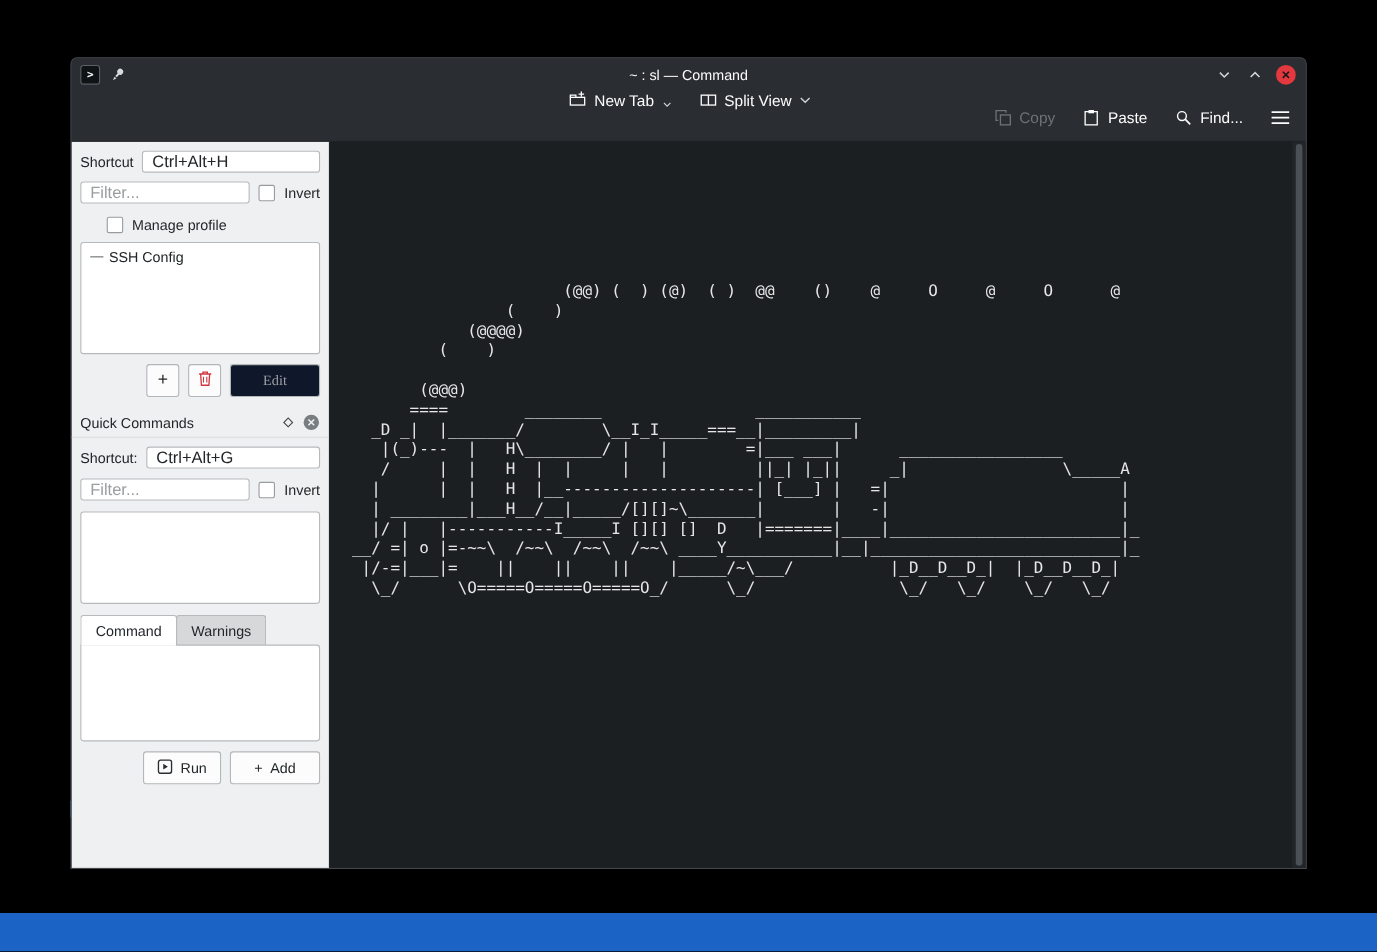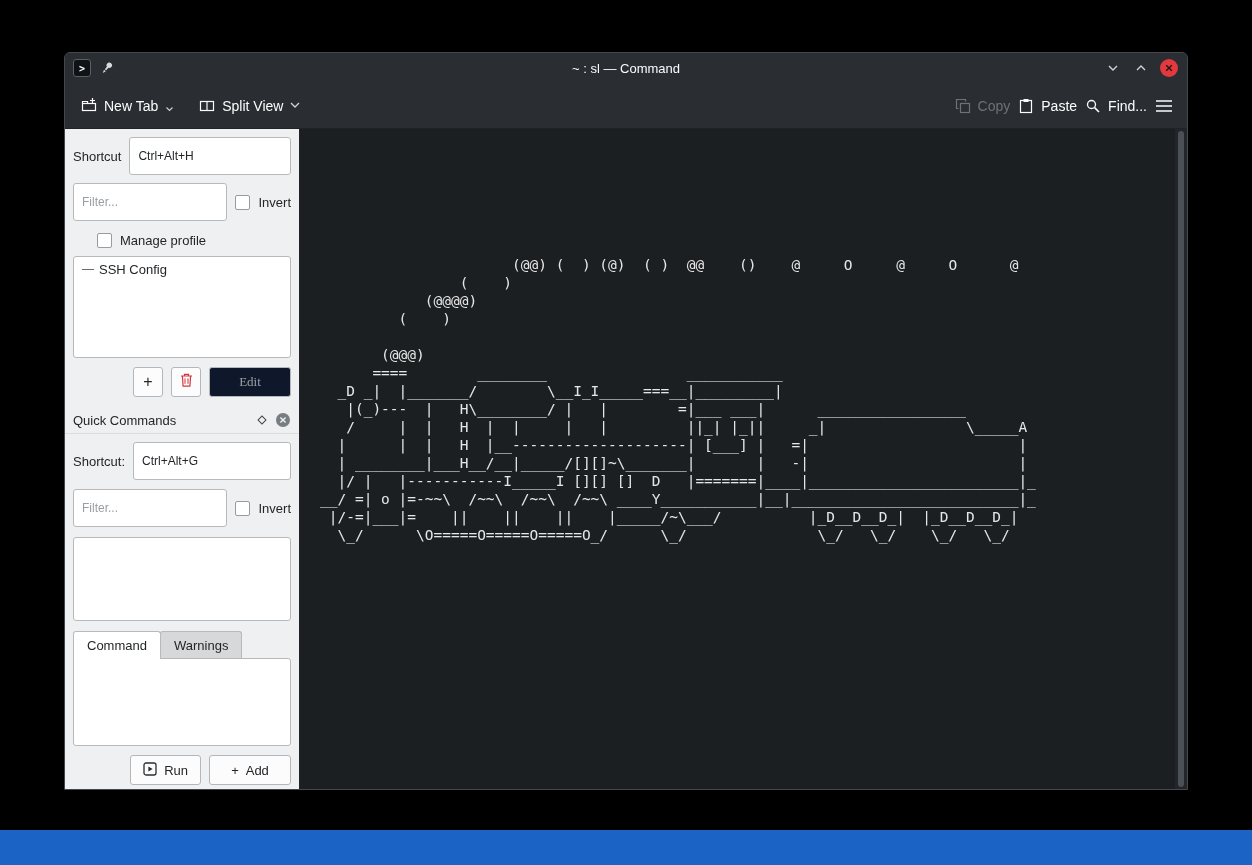--- a/index.html
+++ b/index.html
@@ -30,44 +30,44 @@
   .titlebar-right { position: absolute; right: 8px; top: 0; height: 30px; display: flex;
                     align-items: center; gap: 8px; }
   .win-btn { width: 20px; height: 20px; display: flex; align-items: center; justify-content: center;
              cursor: pointer; }
   .close-circle { width: 18px; height: 18px; border-radius: 50%; background: #e2383e;
                   display: flex; align-items: center; justify-content: center; }
 
   
   .toolbar { position: absolute; left: 0; top: 30px; right: 0; height: 46px;
              display: flex; align-items: center; padding: 0 14px 0 16px;
-             background: #2a2e33; border-bottom: 1px solid #1f2327; color: #eceef0; }
+             background: #2a2e33; border-bottom: 1px solid #1f2327; color: #eceef0; flex-direction: column; }
   .tool-item { display: inline-flex; align-items: center; gap: 7px; font-size: 14px;
                color: #fcfcfc; cursor: pointer; }
   .tool-item svg { display: block; }
   .tool-item.disabled { color: #6d7276; }
   .tool-left { display: flex; align-items: center; gap: 26px; }
-  .tool-right { margin-left: auto; display: flex; align-items: center; gap: 8px; }
+  .tool-right { margin-left: auto; display: flex; align-items: center; gap: 25px; }
   .mini-caret { margin-left: 1px; margin-top: 8px; }
 
   
   .content { position: absolute; left: 0; top: 76px; right: 0; bottom: 0; display: flex; }
 
   
   .sidebar { width: 235px; background: #eff0f1; color: #232629; font-size: 13px;
              display: flex; flex-direction: column; border-right: 1px solid #202428; }
   .panel-header { height: 27px; display: flex; align-items: center; gap: 8px;
                   padding: 0 8px; border-bottom: 1px solid #dadcdd; }
   .panel-title { flex: 1; color: #232629; }
   .dock-btn { display: flex; align-items: center; justify-content: center; cursor: pointer; }
   .row { display: flex; align-items: center; gap: 8px; margin: 8px 8px 0 8px; }
   .row label { white-space: nowrap; }
-  .text-input { height: 38px; flex: 1; min-width: 0; background: #fff;
+  .text-input { height: 20px; flex: 1; min-width: 0; background: #fff;
                 border: 1px solid #b6babd; border-radius: 3px; padding: 0 8px;
-                font-family: "Liberation Sans", sans-serif; font-size: 12px; color: #232629; }
+                font-family: "Liberation Sans", sans-serif; font-size: 15px; color: #232629; }
   .text-input::placeholder { color: #9a9ea1; }
   .checkbox { width: 15px; height: 15px; background: #fff; border: 1px solid #989c9f;
               border-radius: 2px; flex: none; cursor: pointer; }
   .listbox { margin: 8px 8px 0 8px; background: #fff; border: 1px solid #b6babd;
              border-radius: 3px; }
   .listbox.p1 { height: 102px; text-align: center; }
   .listbox.p2 { height: 84px; margin-top: 10px; }
   .tree-item { display: flex; align-items: center; padding: 5px 6px 0 8px; cursor: pointer; }
   .tree-branch { width: 12px; border-top: 1px solid #6a6e71; margin-right: 5px; flex: none; }
   .btn-row { display: flex; justify-content: flex-end; gap: 8px; margin: 9px 8px 0 8px; }

